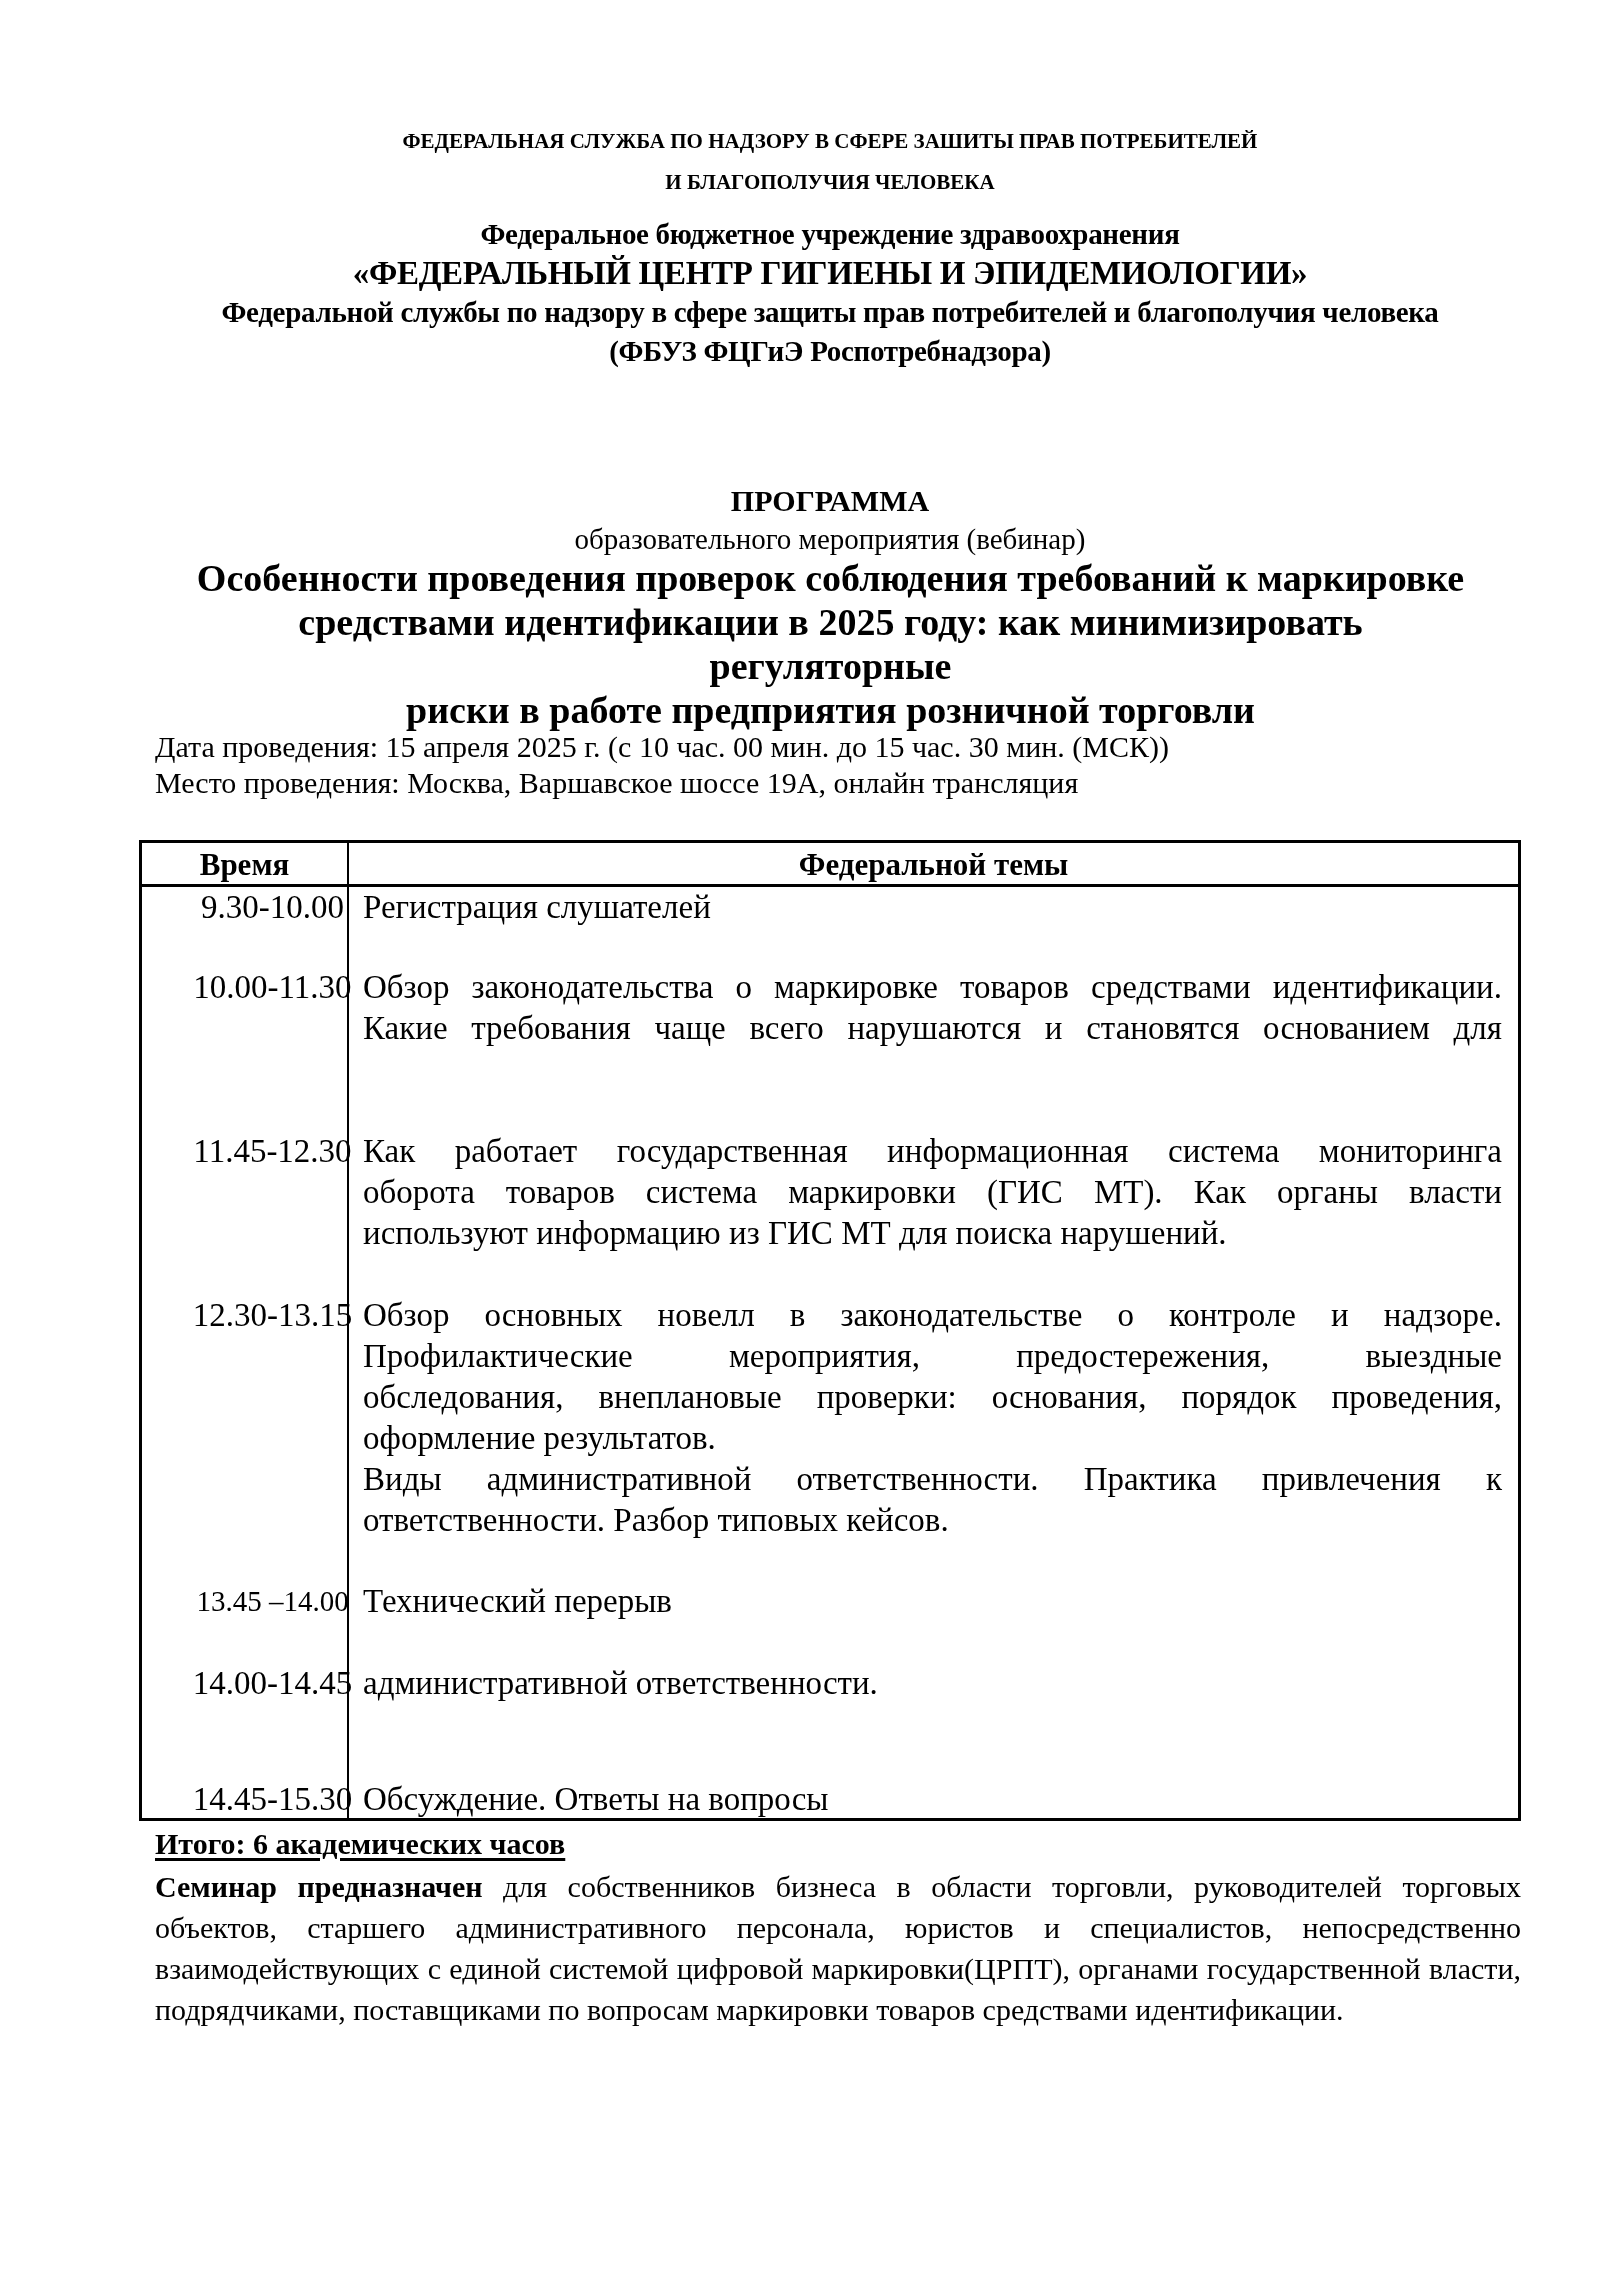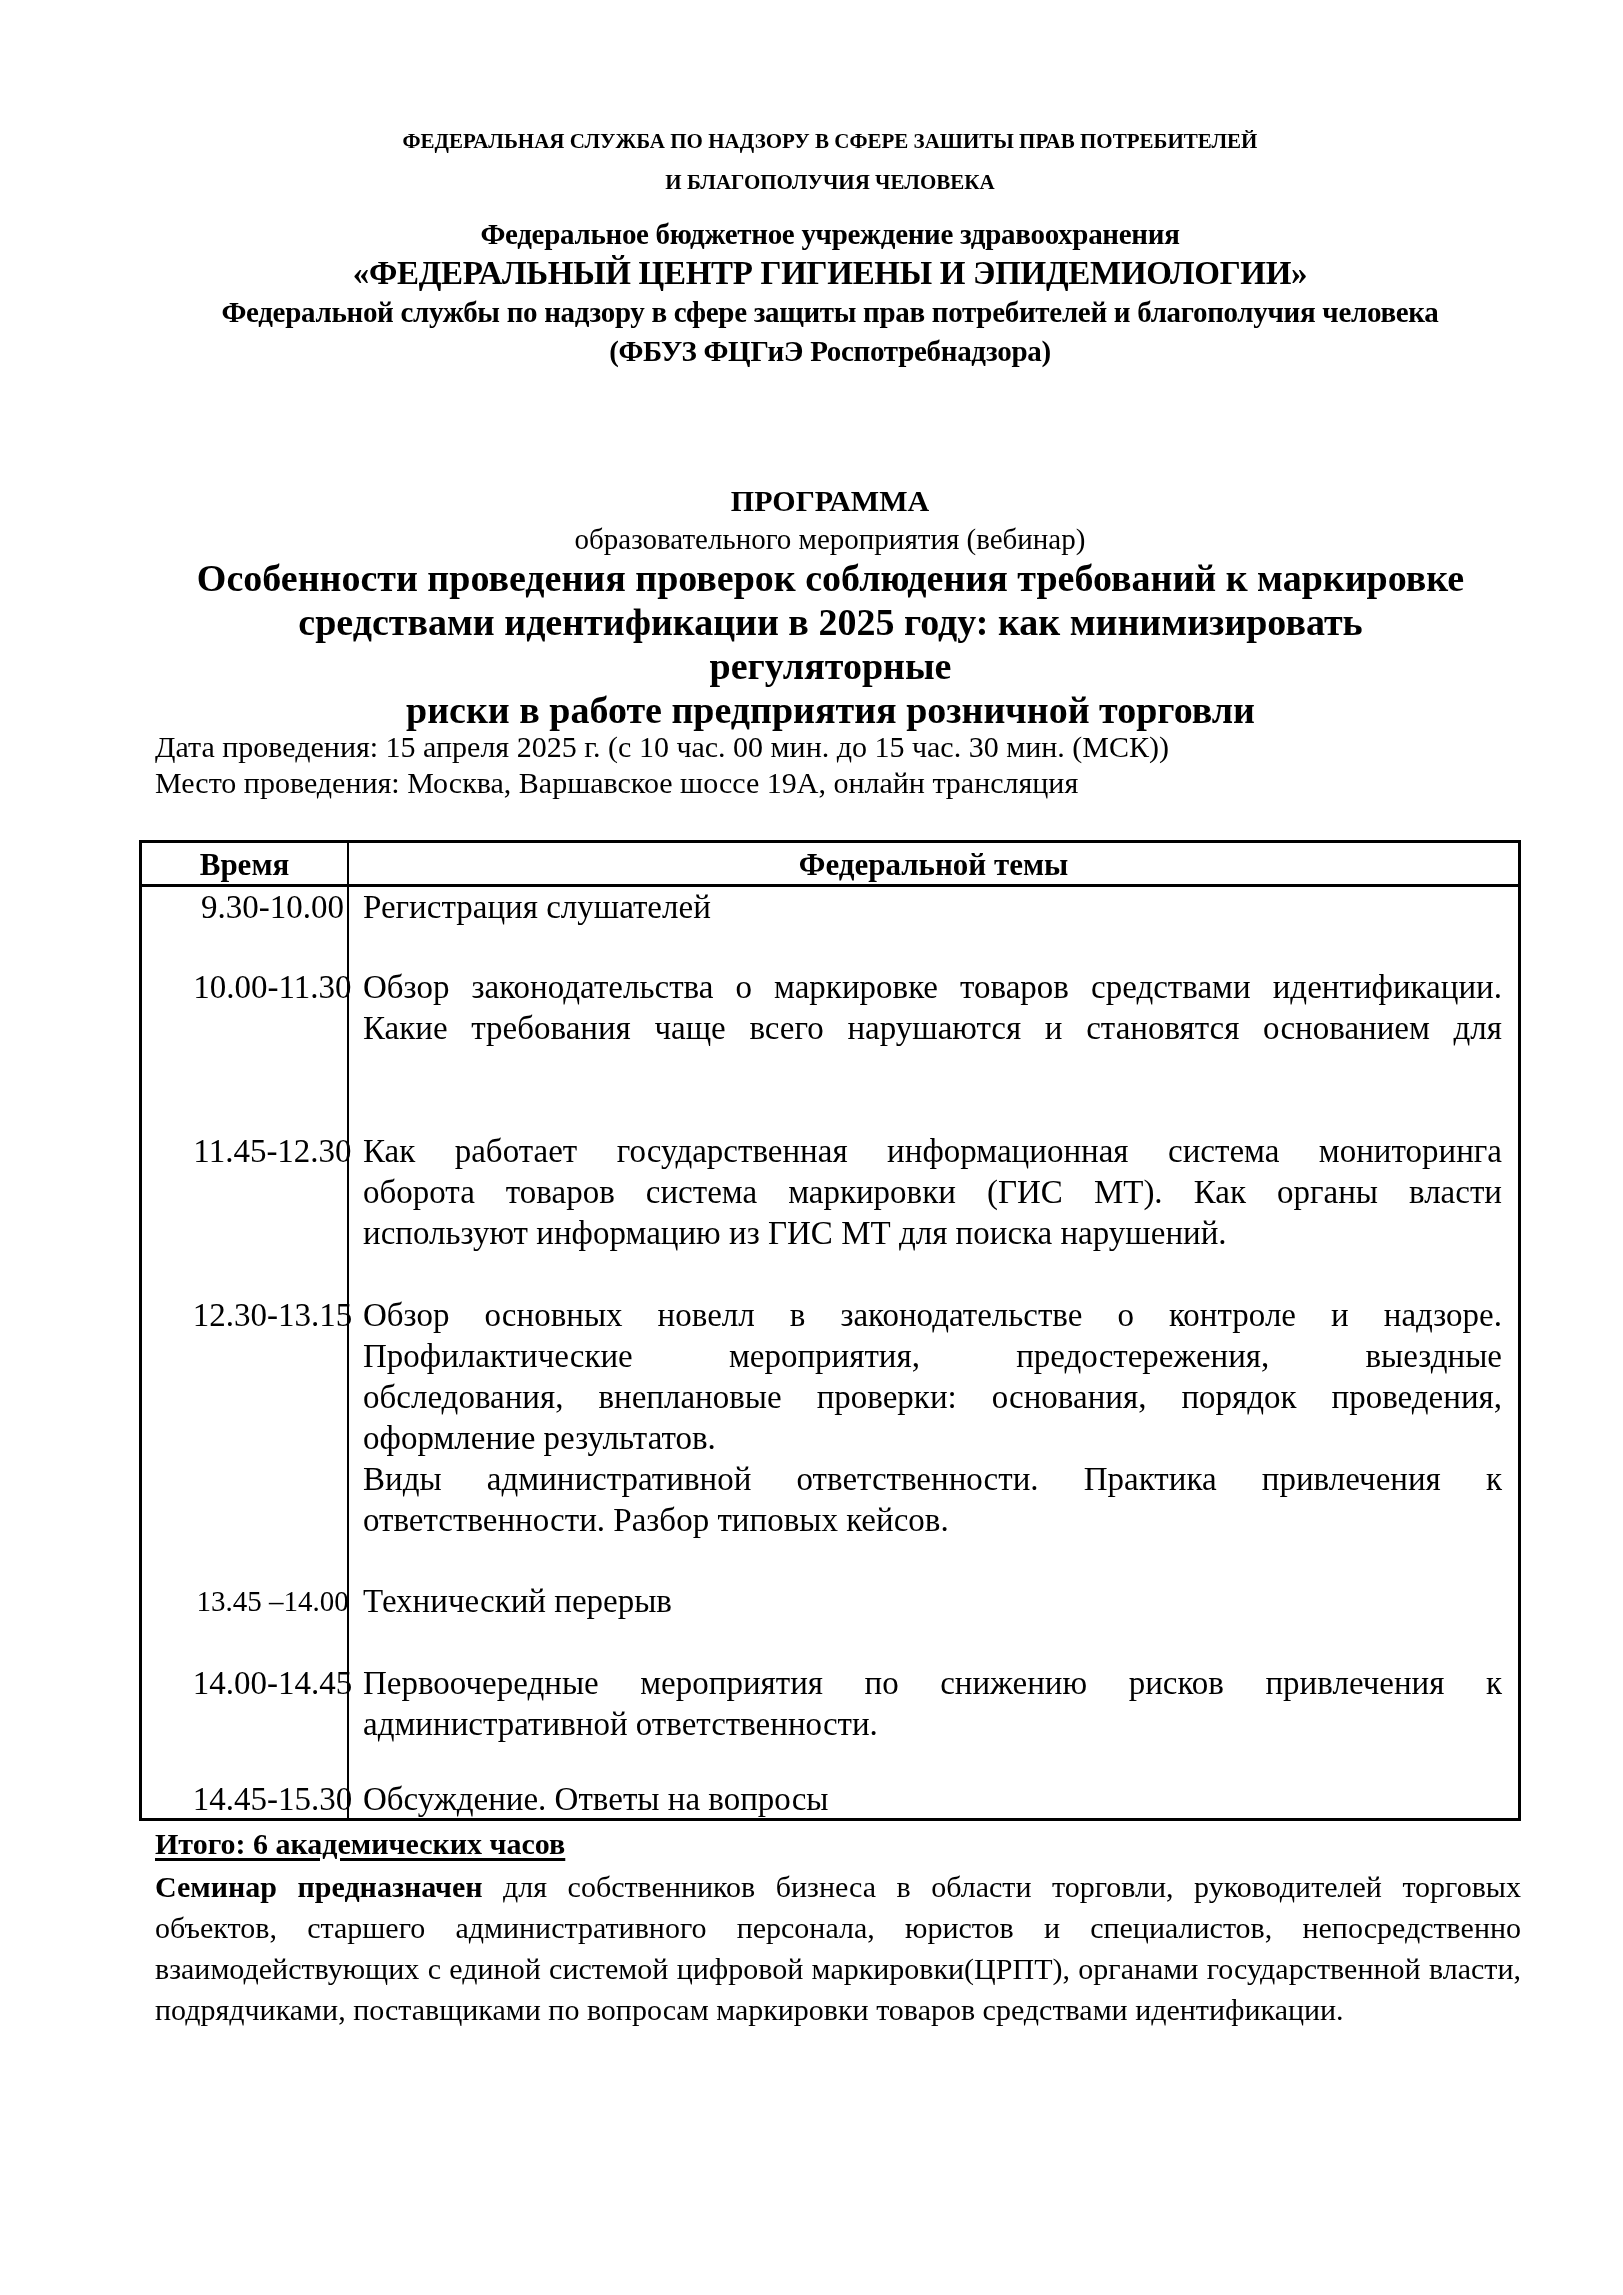--- a/index.html
+++ b/index.html
@@ -132,21 +132,20 @@
   <div class="row" style="top:738px;">
     <div class="time small">13.45 –14.00</div>
     <div class="topic">
       <p>Технический перерыв</p>
     </div>
   </div>
 
   <div class="row" style="top:820px;">
     <div class="time">14.00-14.45</div>
     <div class="topic" style="top:0;">
-      <p class="jl">Первоочередные мероприятия по снижению рисков привлечения к</p>
       <p>административной ответственности.</p>
     </div>
   </div>
 
   <div class="row" style="top:936px;">
     <div class="time">14.45-15.30</div>
     <div class="topic">
       <p>Обсуждение. Ответы на вопросы</p>
     </div>
   </div>

